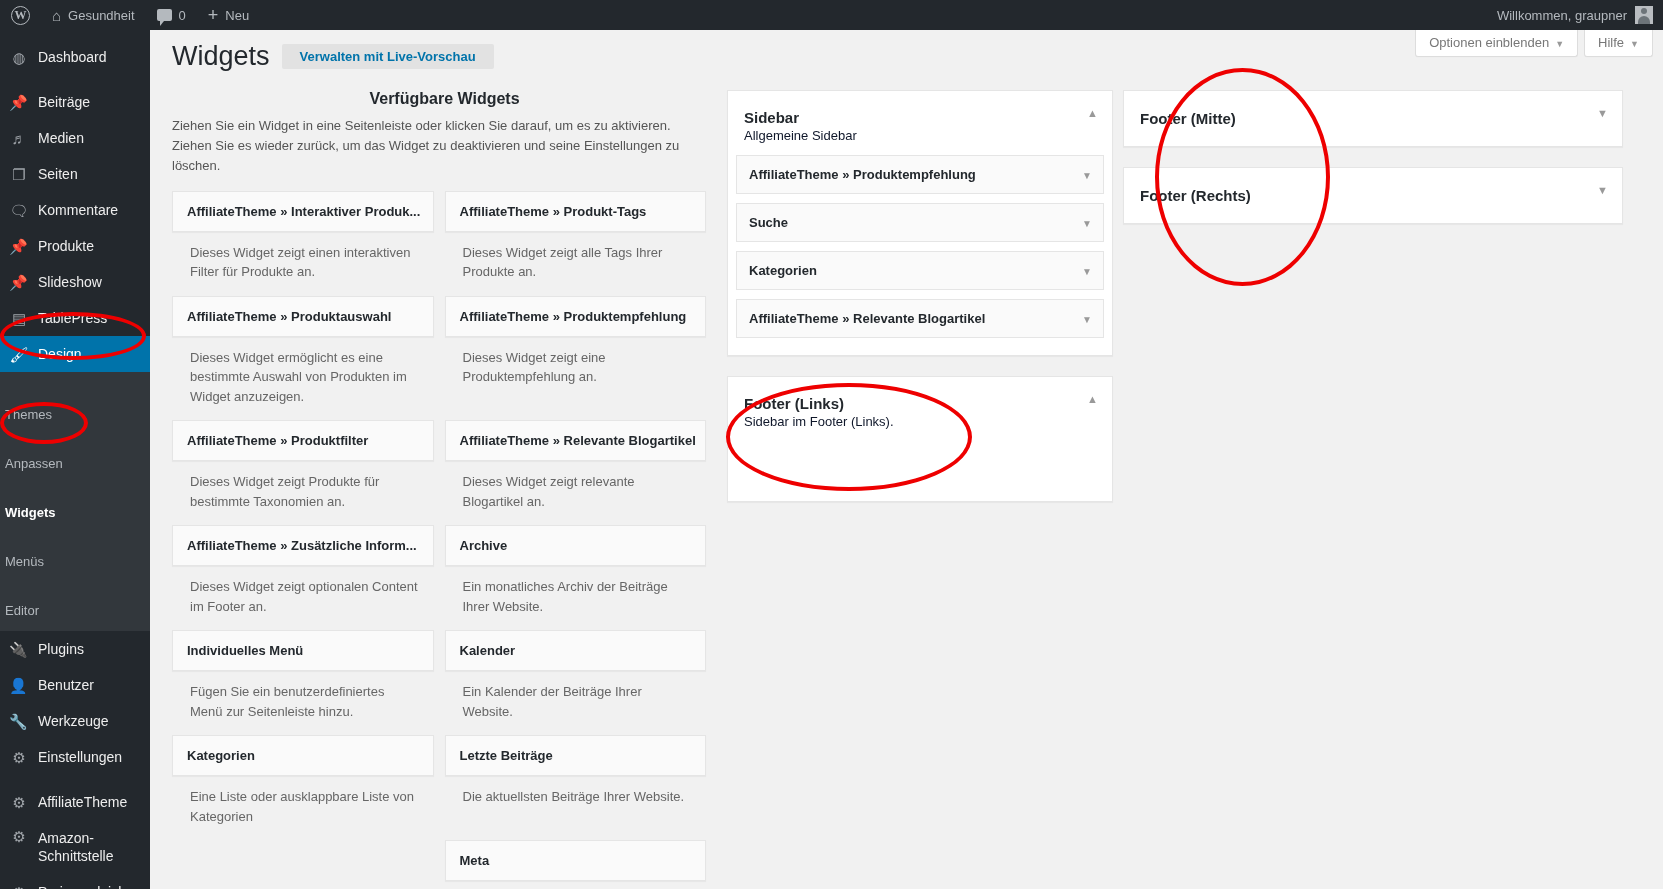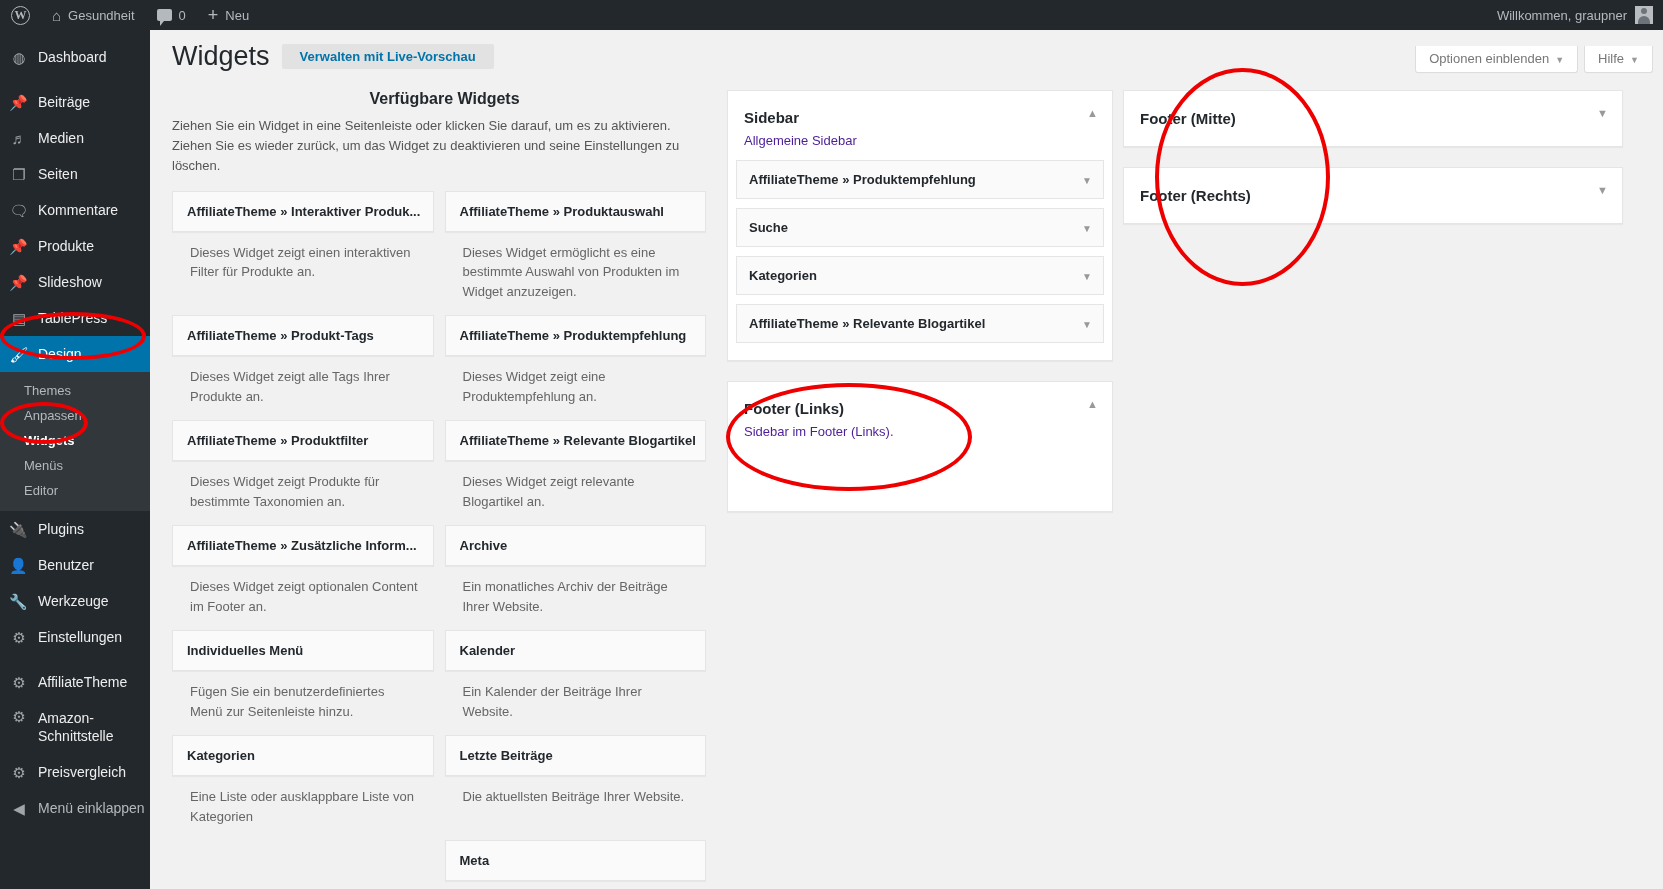--- a/index.html
+++ b/index.html
@@ -77,33 +77,33 @@
   .menu-item.current .mi-icon { color: #fff; }
   .menu-item.current:after {
     content: ""; position: absolute; right: -8px; top: 50%;
     margin-top: -8px;
     border-top: 8px solid transparent; border-bottom: 8px solid transparent;
     border-left: 8px solid #0073aa;
   }
   .menu-sep { height: 9px; }
   .submenu { background: #32373c; padding: 6px 0 8px 0; }
   .submenu-item {
-    padding: 5px 0 5px 24px; color: #b4b9be; font-size: 13px; cursor: pointer;
+    padding: 5px 0 5px 5px; color: #b4b9be; font-size: 13px; cursor: pointer; margin-top: 24px;
   }
   .submenu-item.cur { color: #fff; font-weight: bold; }
   .collapse-item { color: #b4b9be; }
 
   
   #wpbody {
     position: absolute; top: 30px; left: 150px;
     width: 1513px; height: 859px;
     background: #f1f1f1;
   }
   .screen-meta-links {
-    position: absolute; right: 10px; top: 16px;
+    position: absolute; right: 10px; top: 0px;
     display: flex; gap: 6px;
   }
   .meta-toggle {
     background: #fff; border: 1px solid #ddd; border-top: none;
     border-radius: 0 0 3px 3px;
     padding: 5px 13px 6px 13px;
     font-size: 13px; color: #777; cursor: pointer;
     box-shadow: 0 1px 1px -1px rgba(0,0,0,.1);
   }
   .meta-toggle .caret { color: #999; font-size: 9px; margin-left: 6px; }
@@ -140,21 +140,21 @@
   
   .sb-col { width: 396px; flex: none; padding-left: 10px; }
   .sb-col.wide { width: 510px; }
   .sidebar-panel {
     background: #fff; border: 1px solid #e5e5e5;
     box-shadow: 0 1px 1px rgba(0,0,0,.04);
     margin-bottom: 20px; position: relative;
   }
   .sb-head { padding: 16px 16px 12px 16px; position: relative; cursor: pointer; }
   .sb-head h3 { font-size: 15px; font-weight: bold; color: #23282d; line-height: 1.4; }
-  .sb-head .sb-sub { font-size: 13px; color: #4c1d95; margin-top: 5px; }
+  .sb-head .sb-sub { font-size: 13px; color: #0f172a; }
   .sb-toggle {
     position: absolute; right: 14px; top: 17px;
     color: #999; font-size: 11px; line-height: 1; cursor: pointer;
   }
   .sb-body { padding: 0 8px 8px 8px; }
   .sb-widget {
     background: #fafafa; border: 1px solid #e5e5e5;
     margin-bottom: 9px; padding: 0 12px;
     height: 39px; display: flex; align-items: center; position: relative;
     font-size: 13px; font-weight: bold; color: #23282d; cursor: move;
@@ -309,28 +309,28 @@
       <div class="sec-desc">Ziehen Sie ein Widget in eine Seitenleiste oder klicken Sie darauf, um es zu aktivieren. Ziehen Sie es wieder zurück, um das Widget zu deaktivieren und seine Einstellungen zu löschen.</div>
       <div class="widget-grid" id="widget-grid">
           <div class="widget-cell">
             <div class="wcol">
               <div class="widget-box">AffiliateTheme » Interaktiver Produk...</div>
               <div class="widget-desc">Dieses Widget zeigt einen interaktiven Filter für Produkte an.</div>
             </div>
           </div>
           <div class="widget-cell">
             <div class="wcol">
+              <div class="widget-box">AffiliateTheme » Produkt-Tags</div>
+              <div class="widget-desc">Dieses Widget zeigt alle Tags Ihrer Produkte an.</div>
+            </div>
+          </div>
+          <div class="widget-cell">
+            <div class="wcol">
               <div class="widget-box">AffiliateTheme » Produktauswahl</div>
               <div class="widget-desc">Dieses Widget ermöglicht es eine bestimmte Auswahl von Produkten im Widget anzuzeigen.</div>
-            </div>
-          </div>
-          <div class="widget-cell">
-            <div class="wcol">
-              <div class="widget-box">AffiliateTheme » Produkt-Tags</div>
-              <div class="widget-desc">Dieses Widget zeigt alle Tags Ihrer Produkte an.</div>
             </div>
           </div>
           <div class="widget-cell">
             <div class="wcol">
               <div class="widget-box">AffiliateTheme » Produktempfehlung</div>
               <div class="widget-desc">Dieses Widget zeigt eine Produktempfehlung an.</div>
             </div>
           </div>
           <div class="widget-cell">
             <div class="wcol">

